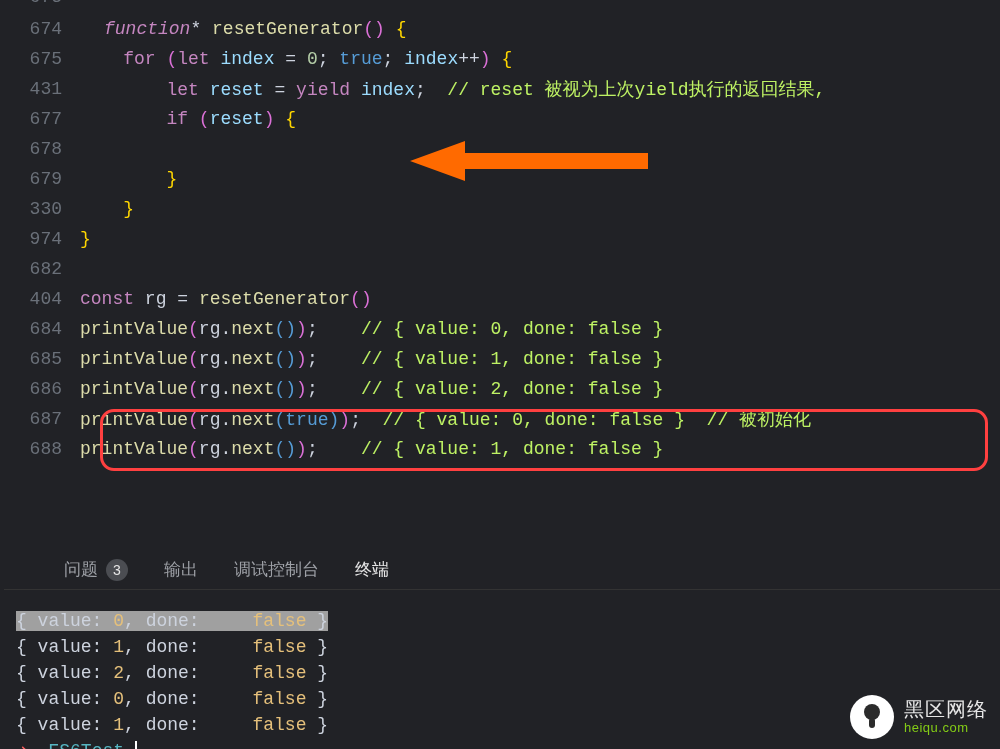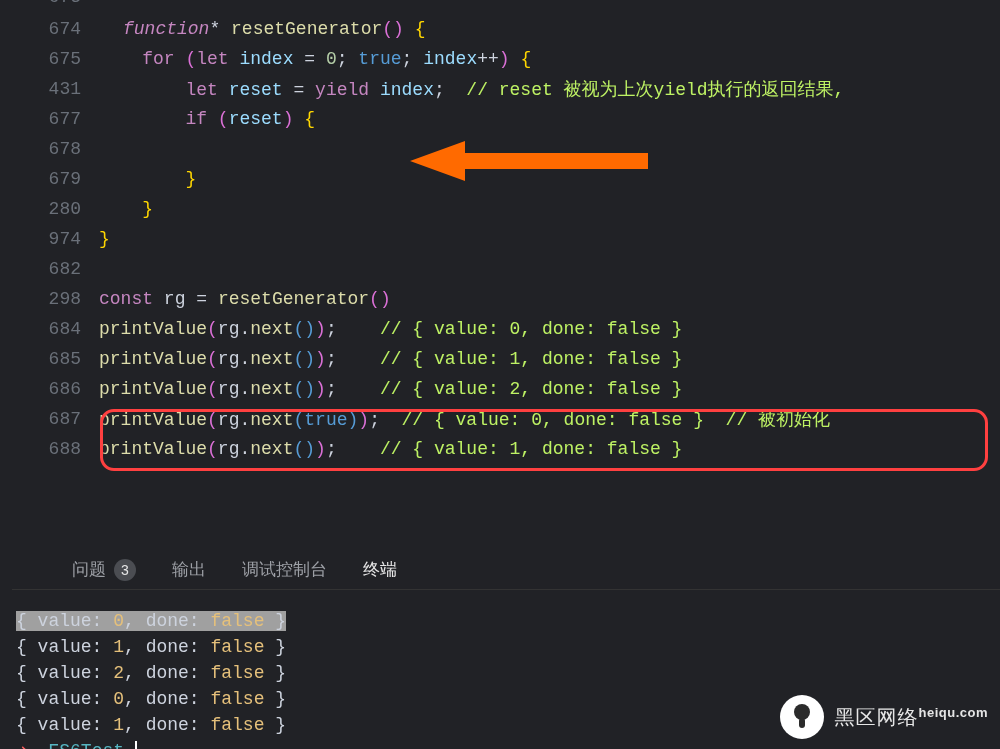--- a/index.html
+++ b/index.html
@@ -9,21 +9,20 @@
     font-family: Menlo, Consolas, "Courier New", monospace;
     font-size: 18px;
     color: #cdd3de;
     overflow: hidden;
     position: relative;
   }
   .editor {
     width: 860px;
     height: 540px;
     position: relative;
-    padding-left: 19px;
   }
   .line {
     display: flex;
     align-items: center;
     height: 30px;
     white-space: pre;
   }
   .gutter {
     width: 80px;
     text-align: right;
@@ -60,21 +59,21 @@
   }
 
   .arrow {
     position: absolute;
     pointer-events: none;
   }
 
   .tabs-bar {
     position: absolute;
     top: 550px;
-    left: 12px; right: 0;
+    left: 4px; right: 0;
     height: 40px;
     display: flex;
     align-items: center;
     gap: 36px;
     padding-left: 60px;
     color: #9da0a6;
     font-family: -apple-system, "PingFang SC", "Microsoft YaHei", sans-serif;
     font-size: 17px;
     border-bottom: 1px solid #333;
   }
@@ -93,59 +92,59 @@
     font-size: 18px;
     line-height: 26px;
     white-space: pre;
   }
   .term-line { height: 26px; }
   .term-sel {
     background: #a0a0a0;
   }
   .term-key { color: #cdd3de; margin-top: 44px; }
   .term-num { color: #e5c07b; }
-  .term-bool { color: #e5c07b; }
+  .term-bool { color: #e5c07b; margin-left: 42px; }
 
   .watermark {
     position: absolute;
     right: 12px;
     bottom: 10px;
     display: flex;
     align-items: center;
     gap: 10px;
     color: #e6e6e6;
     font-family: "PingFang SC", "Microsoft YaHei", sans-serif;
   }
   .wm-logo {
     width: 44px; height: 44px; border-radius: 22px;
     background: #fff;
     display: flex; align-items: center; justify-content: center;
   }
-  .wm-text { display: flex; flex-direction: row; line-height: 1.15; align-items: flex-start;}
+  .wm-text { display: flex; flex-direction: column; line-height: 1.15; align-items: flex-start;}
   .wm-top { font-size: 20px; letter-spacing: 1px; }
-  .wm-bot { font-size: 13px; color: #e5e5e5; letter-spacing: 0.5px; font-weight: bold; }
+  .wm-bot { font-size: 13px; color: #84cc16; letter-spacing: 0.5px; }
   .cursor-caret {
     display:inline-block; width:2px; height:20px; background:#fff; vertical-align:middle;
   }
 </style>
 </head>
 <body>
 
 <div class="editor" id="editor">
     <div class="line" style="height: 14px; overflow: hidden;"><div class="gutter" style="transform: translateY(-10px);">673</div><div class="code"></div></div>
     <div class="line"><div class="gutter">674</div><div class="code"><span class="kw-fn">function</span><span class="op">*</span> <span class="fn-name">resetGenerator</span><span class="paren">()</span> <span class="brace">{</span></div></div>
     <div class="line"><div class="gutter">675</div><div class="code">    <span class="kw">for</span> <span class="paren">(</span><span class="kw">let</span> <span class="prop">index</span> <span class="op">=</span> <span class="num">0</span><span class="punct">;</span> <span class="boolt">true</span><span class="punct">;</span> <span class="prop">index</span><span class="op">++</span><span class="paren">)</span> <span class="brace">{</span></div></div>
     <div class="line"><div class="gutter">431</div><div class="code">        <span class="kw">let</span> <span class="prop">reset</span> <span class="op">=</span> <span class="kw">yield</span> <span class="prop">index</span><span class="punct">;</span>  <span class="comment">// reset 被视为上次yield执行的返回结果,</span></div></div>
     <div class="line"><div class="gutter">677</div><div class="code">        <span class="kw">if</span> <span class="paren">(</span><span class="prop">reset</span><span class="paren">)</span> <span class="brace">{</span></div></div>
     <div class="line"><div class="gutter">678</div></div>
     <div class="line"><div class="gutter">679</div><div class="code">        <span class="brace">}</span></div></div>
-    <div class="line"><div class="gutter">280</div><div class="code">    <span class="brace">}</span></div></div>
+    <div class="line"><div class="gutter">330</div><div class="code">    <span class="brace">}</span></div></div>
     <div class="line"><div class="gutter">974</div><div class="code"><span class="brace">}</span></div></div>
     <div class="line"><div class="gutter">682</div><div class="code"></div></div>
-    <div class="line"><div class="gutter">298</div><div class="code"><span class="kw">const</span> <span class="ident">rg</span> <span class="op">=</span> <span class="call">resetGenerator</span><span class="paren">()</span></div></div>
+    <div class="line"><div class="gutter">404</div><div class="code"><span class="kw">const</span> <span class="ident">rg</span> <span class="op">=</span> <span class="call">resetGenerator</span><span class="paren">()</span></div></div>
     <div class="line"><div class="gutter">684</div><div class="code"><span class="call">printValue</span><span class="paren">(</span><span class="ident">rg</span><span class="punct">.</span><span class="call">next</span><span class="paren2">()</span><span class="paren">)</span><span class="punct">;</span>    <span class="comment">// { value: 0, done: false }</span></div></div>
     <div class="line"><div class="gutter">685</div><div class="code"><span class="call">printValue</span><span class="paren">(</span><span class="ident">rg</span><span class="punct">.</span><span class="call">next</span><span class="paren2">()</span><span class="paren">)</span><span class="punct">;</span>    <span class="comment">// { value: 1, done: false }</span></div></div>
     <div class="line"><div class="gutter">686</div><div class="code"><span class="call">printValue</span><span class="paren">(</span><span class="ident">rg</span><span class="punct">.</span><span class="call">next</span><span class="paren2">()</span><span class="paren">)</span><span class="punct">;</span>    <span class="comment">// { value: 2, done: false }</span></div></div>
     <div class="line"><div class="gutter">687</div><div class="code"><span class="call">printValue</span><span class="paren">(</span><span class="ident">rg</span><span class="punct">.</span><span class="call">next</span><span class="paren2">(</span><span class="boolt">true</span><span class="paren2">)</span><span class="paren">)</span><span class="punct">;</span>  <span class="comment">// { value: 0, done: false }  // 被初始化</span></div></div>
     <div class="line"><div class="gutter">688</div><div class="code"><span class="call">printValue</span><span class="paren">(</span><span class="ident">rg</span><span class="punct">.</span><span class="call">next</span><span class="paren2">()</span><span class="paren">)</span><span class="punct">;</span>    <span class="comment">// { value: 1, done: false }</span></div></div>
   </div>
 
 <svg class="arrow" style="left:410px; top:136px;" width="240" height="50" viewBox="0 0 240 50">
   <g fill="#ff6a00">
     <polygon points="0,25 55,5 55,17 238,17 238,33 55,33 55,45"></polygon>

